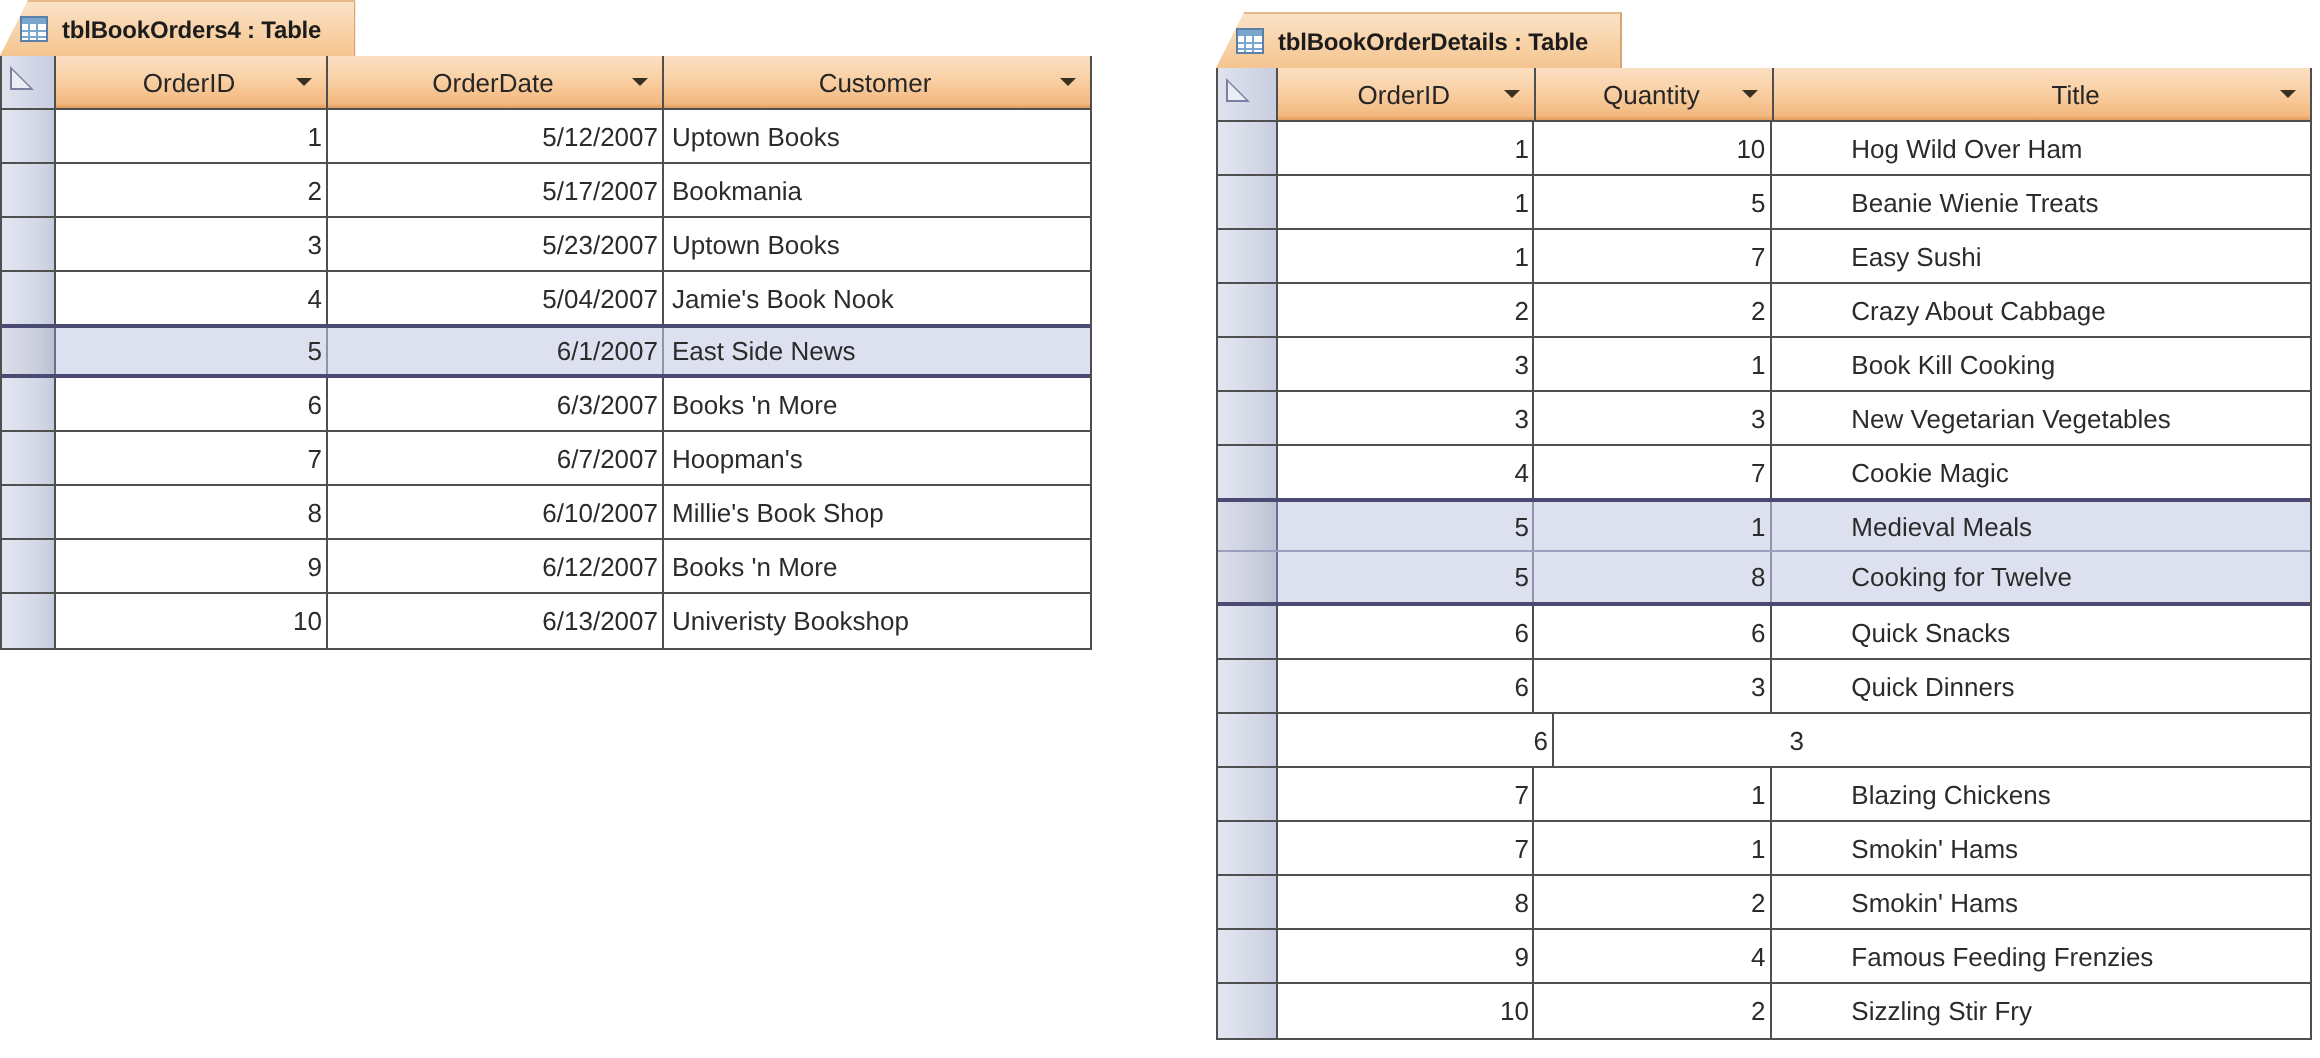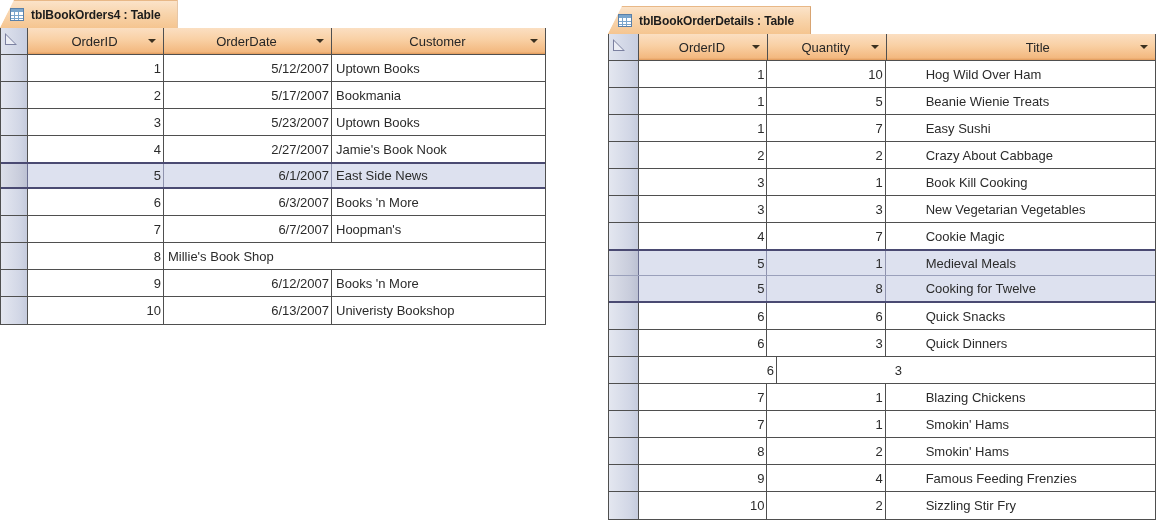--- a/index.html
+++ b/index.html
@@ -249,21 +249,21 @@
           </div>
           <div class="row">
             <div class="rowsel w-sel"></div>
             <div class="cell w-c0 num">3</div>
             <div class="cell w-c1 num">5/23/2007</div>
             <div class="cell w-c2 txt">Uptown Books</div>
           </div>
           <div class="row">
             <div class="rowsel w-sel"></div>
             <div class="cell w-c0 num">4</div>
-            <div class="cell w-c1 num">2/27/2007</div>
+            <div class="cell w-c1 num">5/04/2007</div>
             <div class="cell w-c2 txt">Jamie's Book Nook</div>
           </div>
           <div class="row selected sel-top sel-bottom">
             <div class="rowsel w-sel"></div>
             <div class="cell w-c0 num">5</div>
             <div class="cell w-c1 num">6/1/2007</div>
             <div class="cell w-c2 txt">East Side News</div>
           </div>
           <div class="row">
             <div class="rowsel w-sel"></div>
@@ -273,20 +273,21 @@
           </div>
           <div class="row">
             <div class="rowsel w-sel"></div>
             <div class="cell w-c0 num">7</div>
             <div class="cell w-c1 num">6/7/2007</div>
             <div class="cell w-c2 txt">Hoopman's</div>
           </div>
           <div class="row">
             <div class="rowsel w-sel"></div>
             <div class="cell w-c0 num">8</div>
+            <div class="cell w-c1 num">6/10/2007</div>
             <div class="cell w-c2 txt">Millie's Book Shop</div>
           </div>
           <div class="row">
             <div class="rowsel w-sel"></div>
             <div class="cell w-c0 num">9</div>
             <div class="cell w-c1 num">6/12/2007</div>
             <div class="cell w-c2 txt">Books 'n More</div>
           </div>
           <div class="row">
             <div class="rowsel w-sel"></div>

